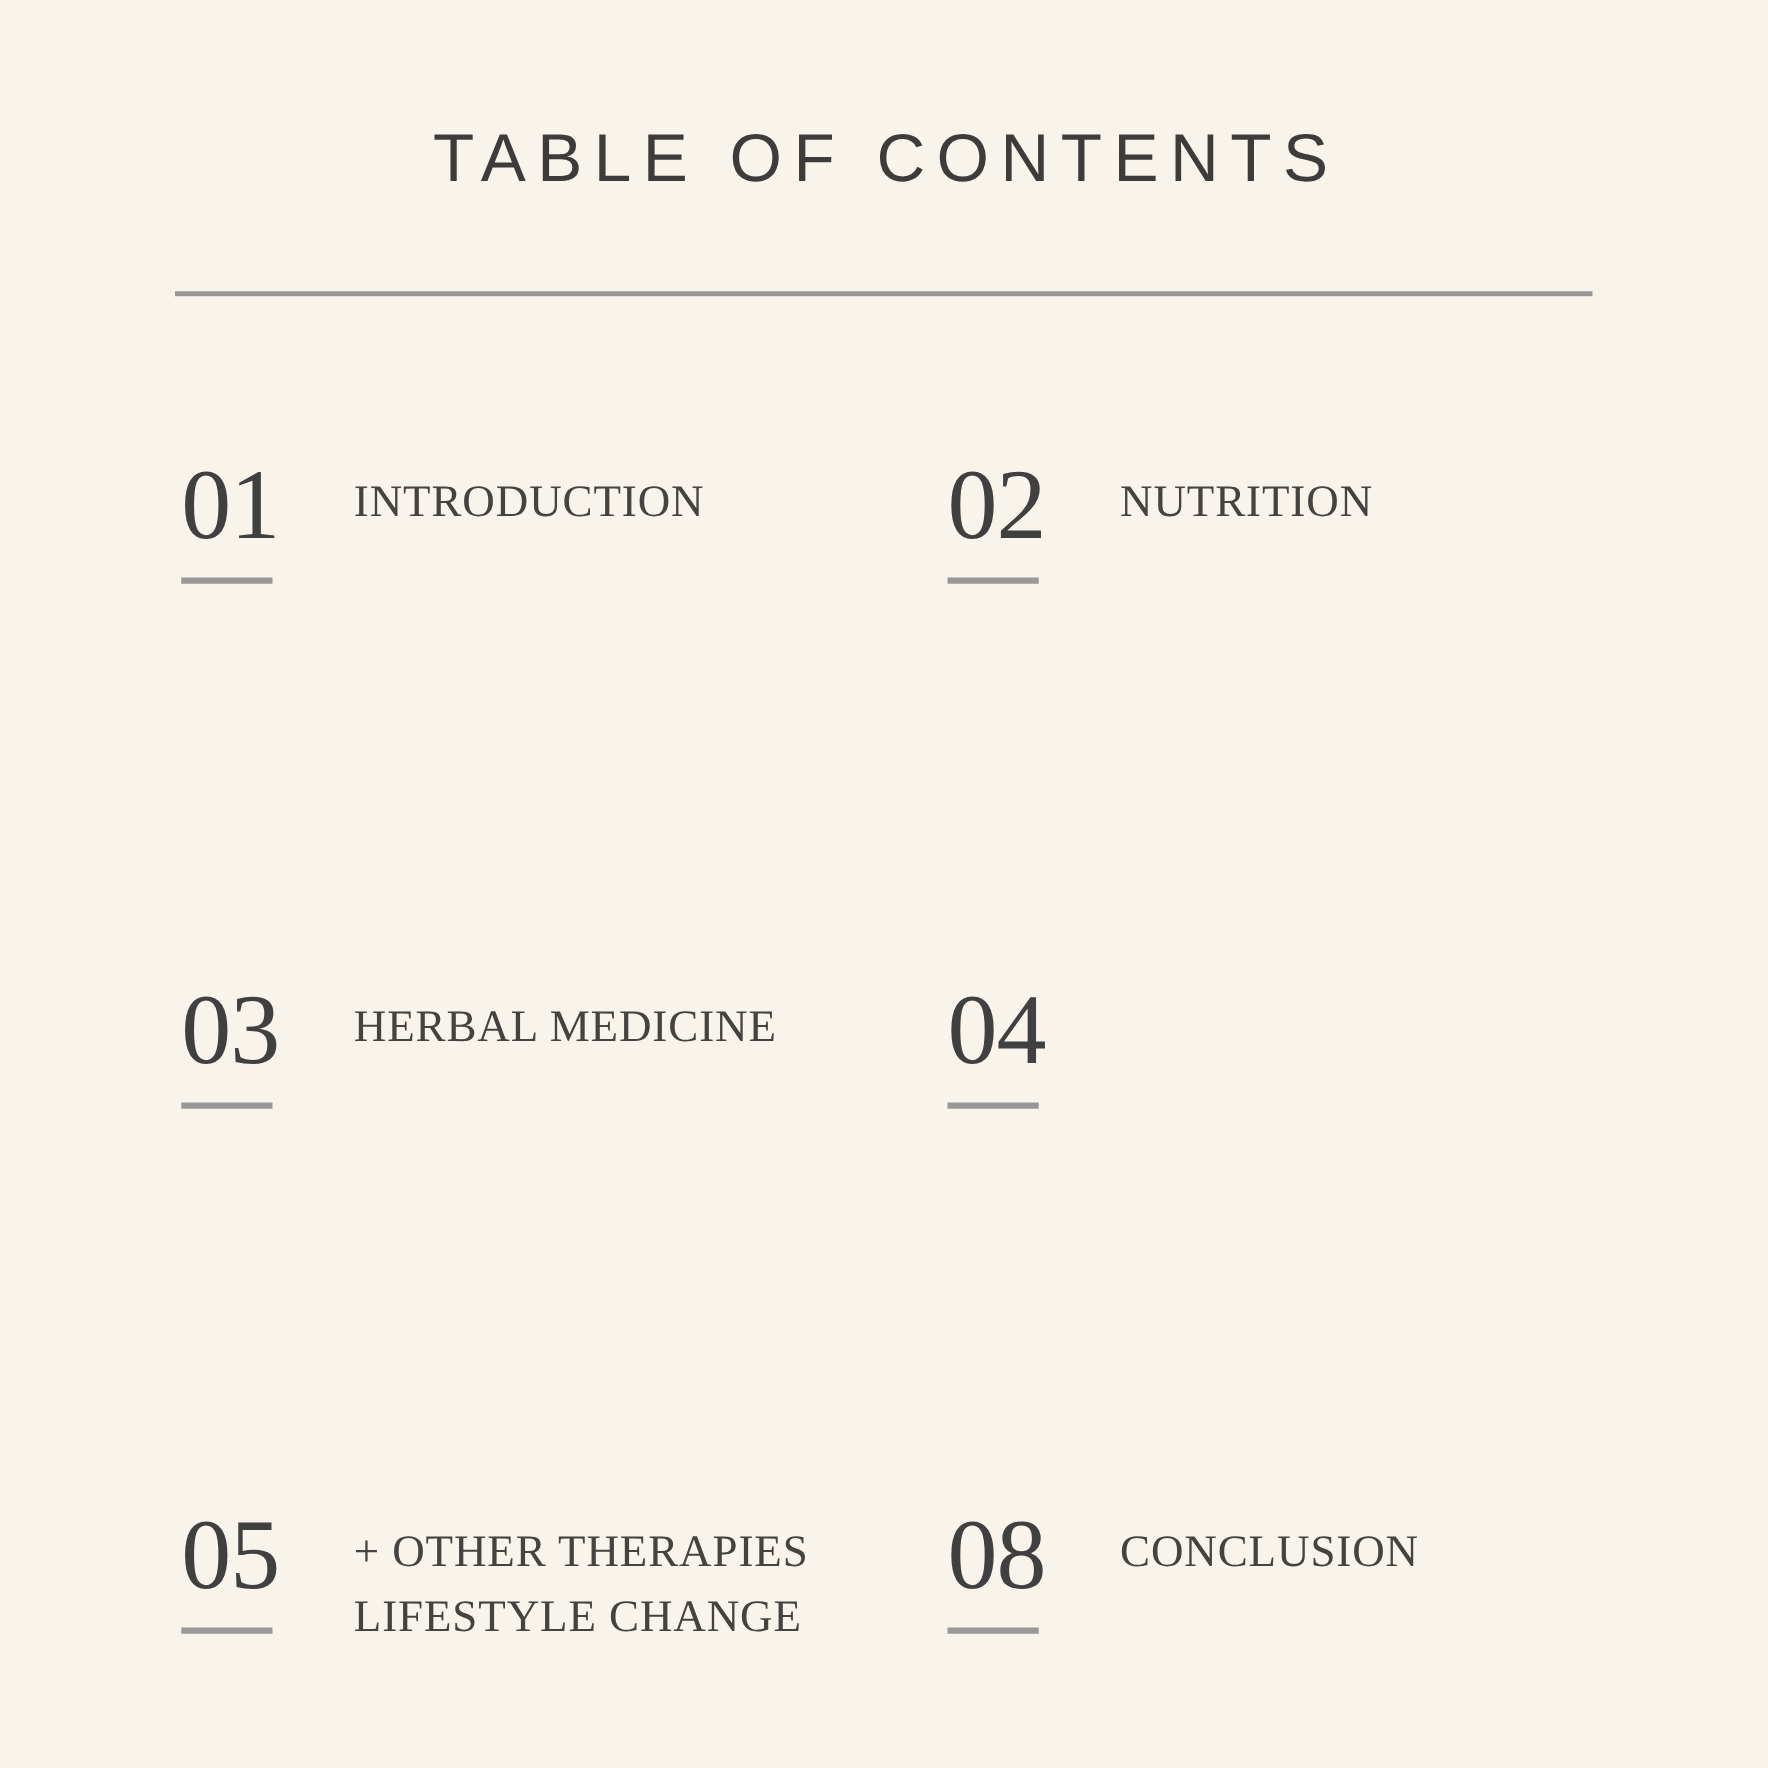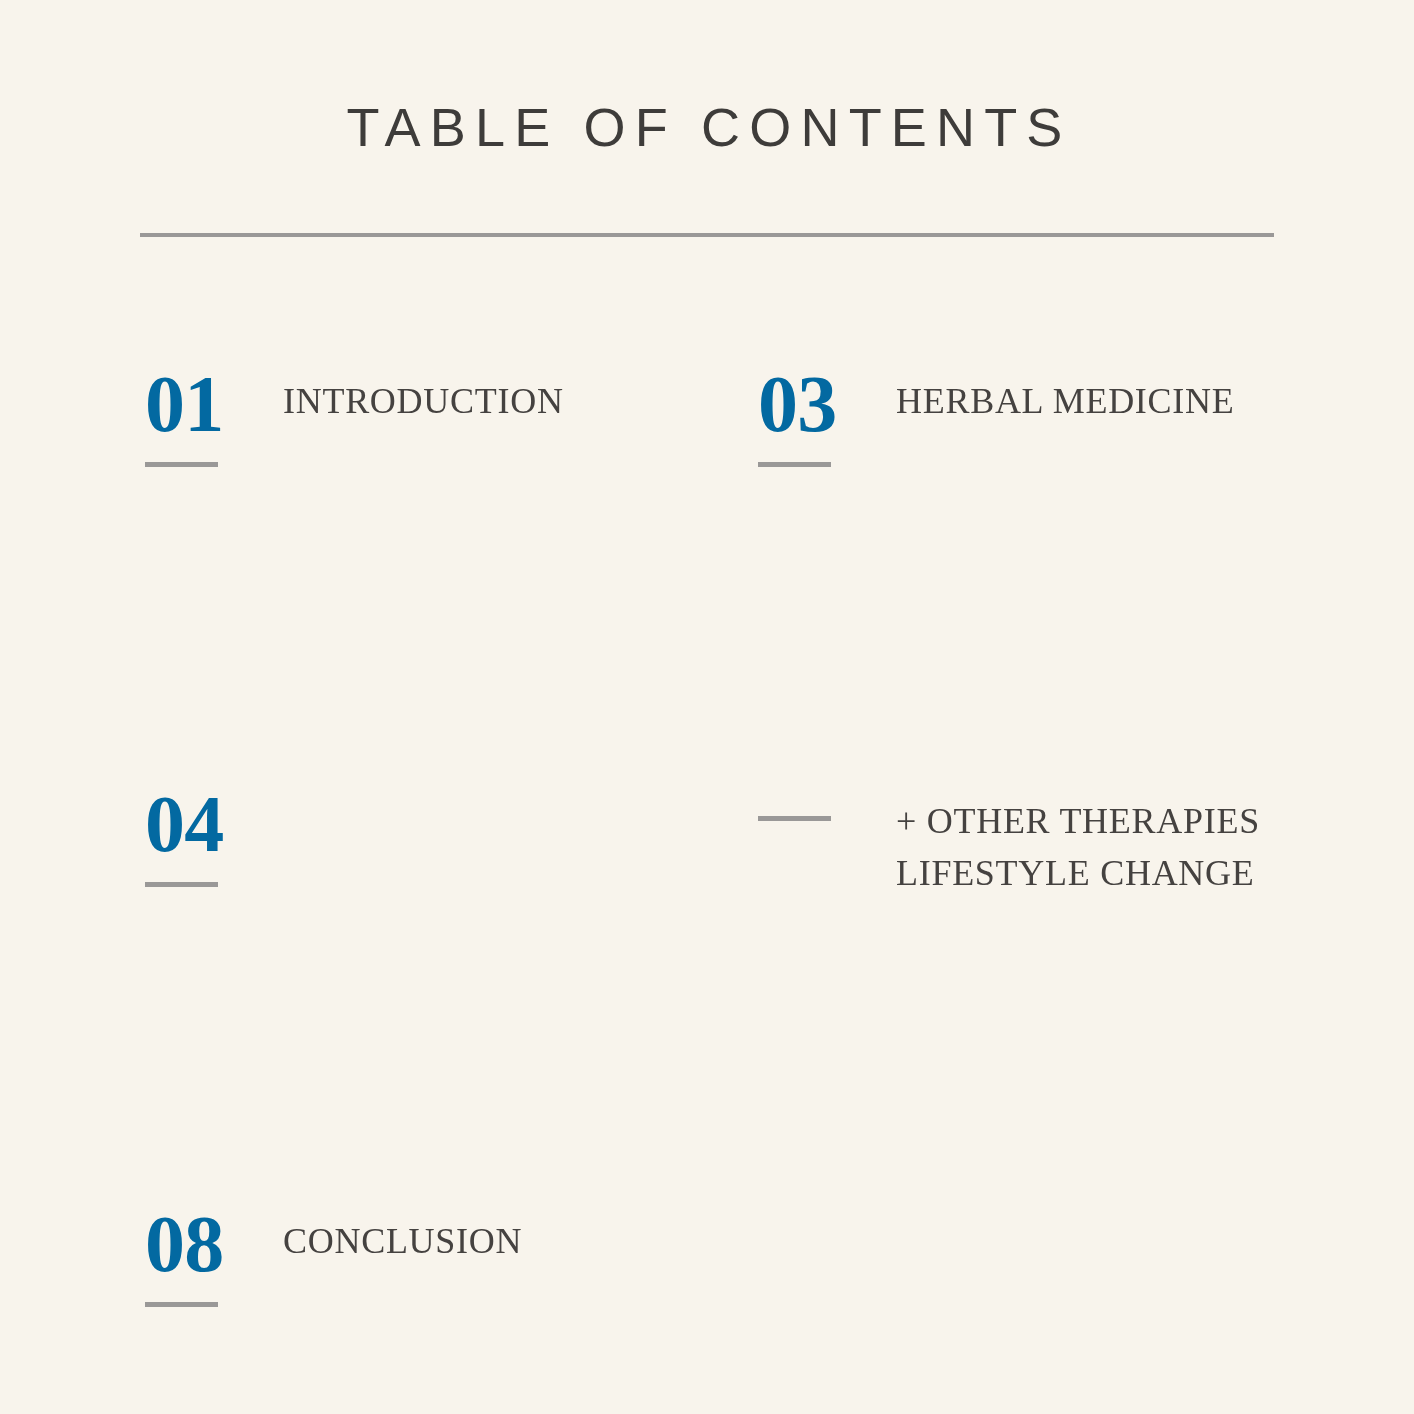--- a/index.html
+++ b/index.html
@@ -48,24 +48,24 @@
   .toc-entry {
     display: flex;
     align-items: flex-start;
   }
   .num-block {
     width: 138px;
     flex: 0 0 138px;
   }
   .entry-number {
     font-family: "Liberation Serif", serif;
-    font-weight: 700;
+    font-weight: 400;
     font-size: 80px;
     line-height: 0.82;
-    color: #0369a1;
+    color: #404040;
     letter-spacing: -0.01em;
   }
   .entry-underline {
     margin-top: 24px;
     width: 73px;
     height: 5px;
     background: #9a9897;
   }
   .entry-title {
     font-family: "Liberation Serif", serif;
@@ -94,20 +94,30 @@
       <div class="num-block">
         <div class="entry-number">01</div>
         <div class="entry-underline"></div>
       </div>
       <div class="entry-title">
         <span class="title-line">INTRODUCTION</span>
 
       </div>
     </div>
 
+    <div class="toc-entry">
+      <div class="num-block">
+        <div class="entry-number">02</div>
+        <div class="entry-underline"></div>
+      </div>
+      <div class="entry-title">
+        <span class="title-line">NUTRITION</span>
+
+      </div>
+    </div>
 
     <div class="toc-entry">
       <div class="num-block">
         <div class="entry-number">03</div>
         <div class="entry-underline"></div>
       </div>
       <div class="entry-title">
         <span class="title-line">HERBAL MEDICINE</span>
 
       </div>
@@ -115,20 +125,21 @@
 
     <div class="toc-entry">
       <div class="num-block">
         <div class="entry-number">04</div>
         <div class="entry-underline"></div>
       </div>
     </div>
 
     <div class="toc-entry">
       <div class="num-block">
+        <div class="entry-number">05</div>
         <div class="entry-underline"></div>
       </div>
       <div class="entry-title">
         <span class="title-line">+ OTHER THERAPIES</span>
         <span class="title-line">LIFESTYLE CHANGE</span>
       </div>
     </div>
 
     <div class="toc-entry">
       <div class="num-block">

